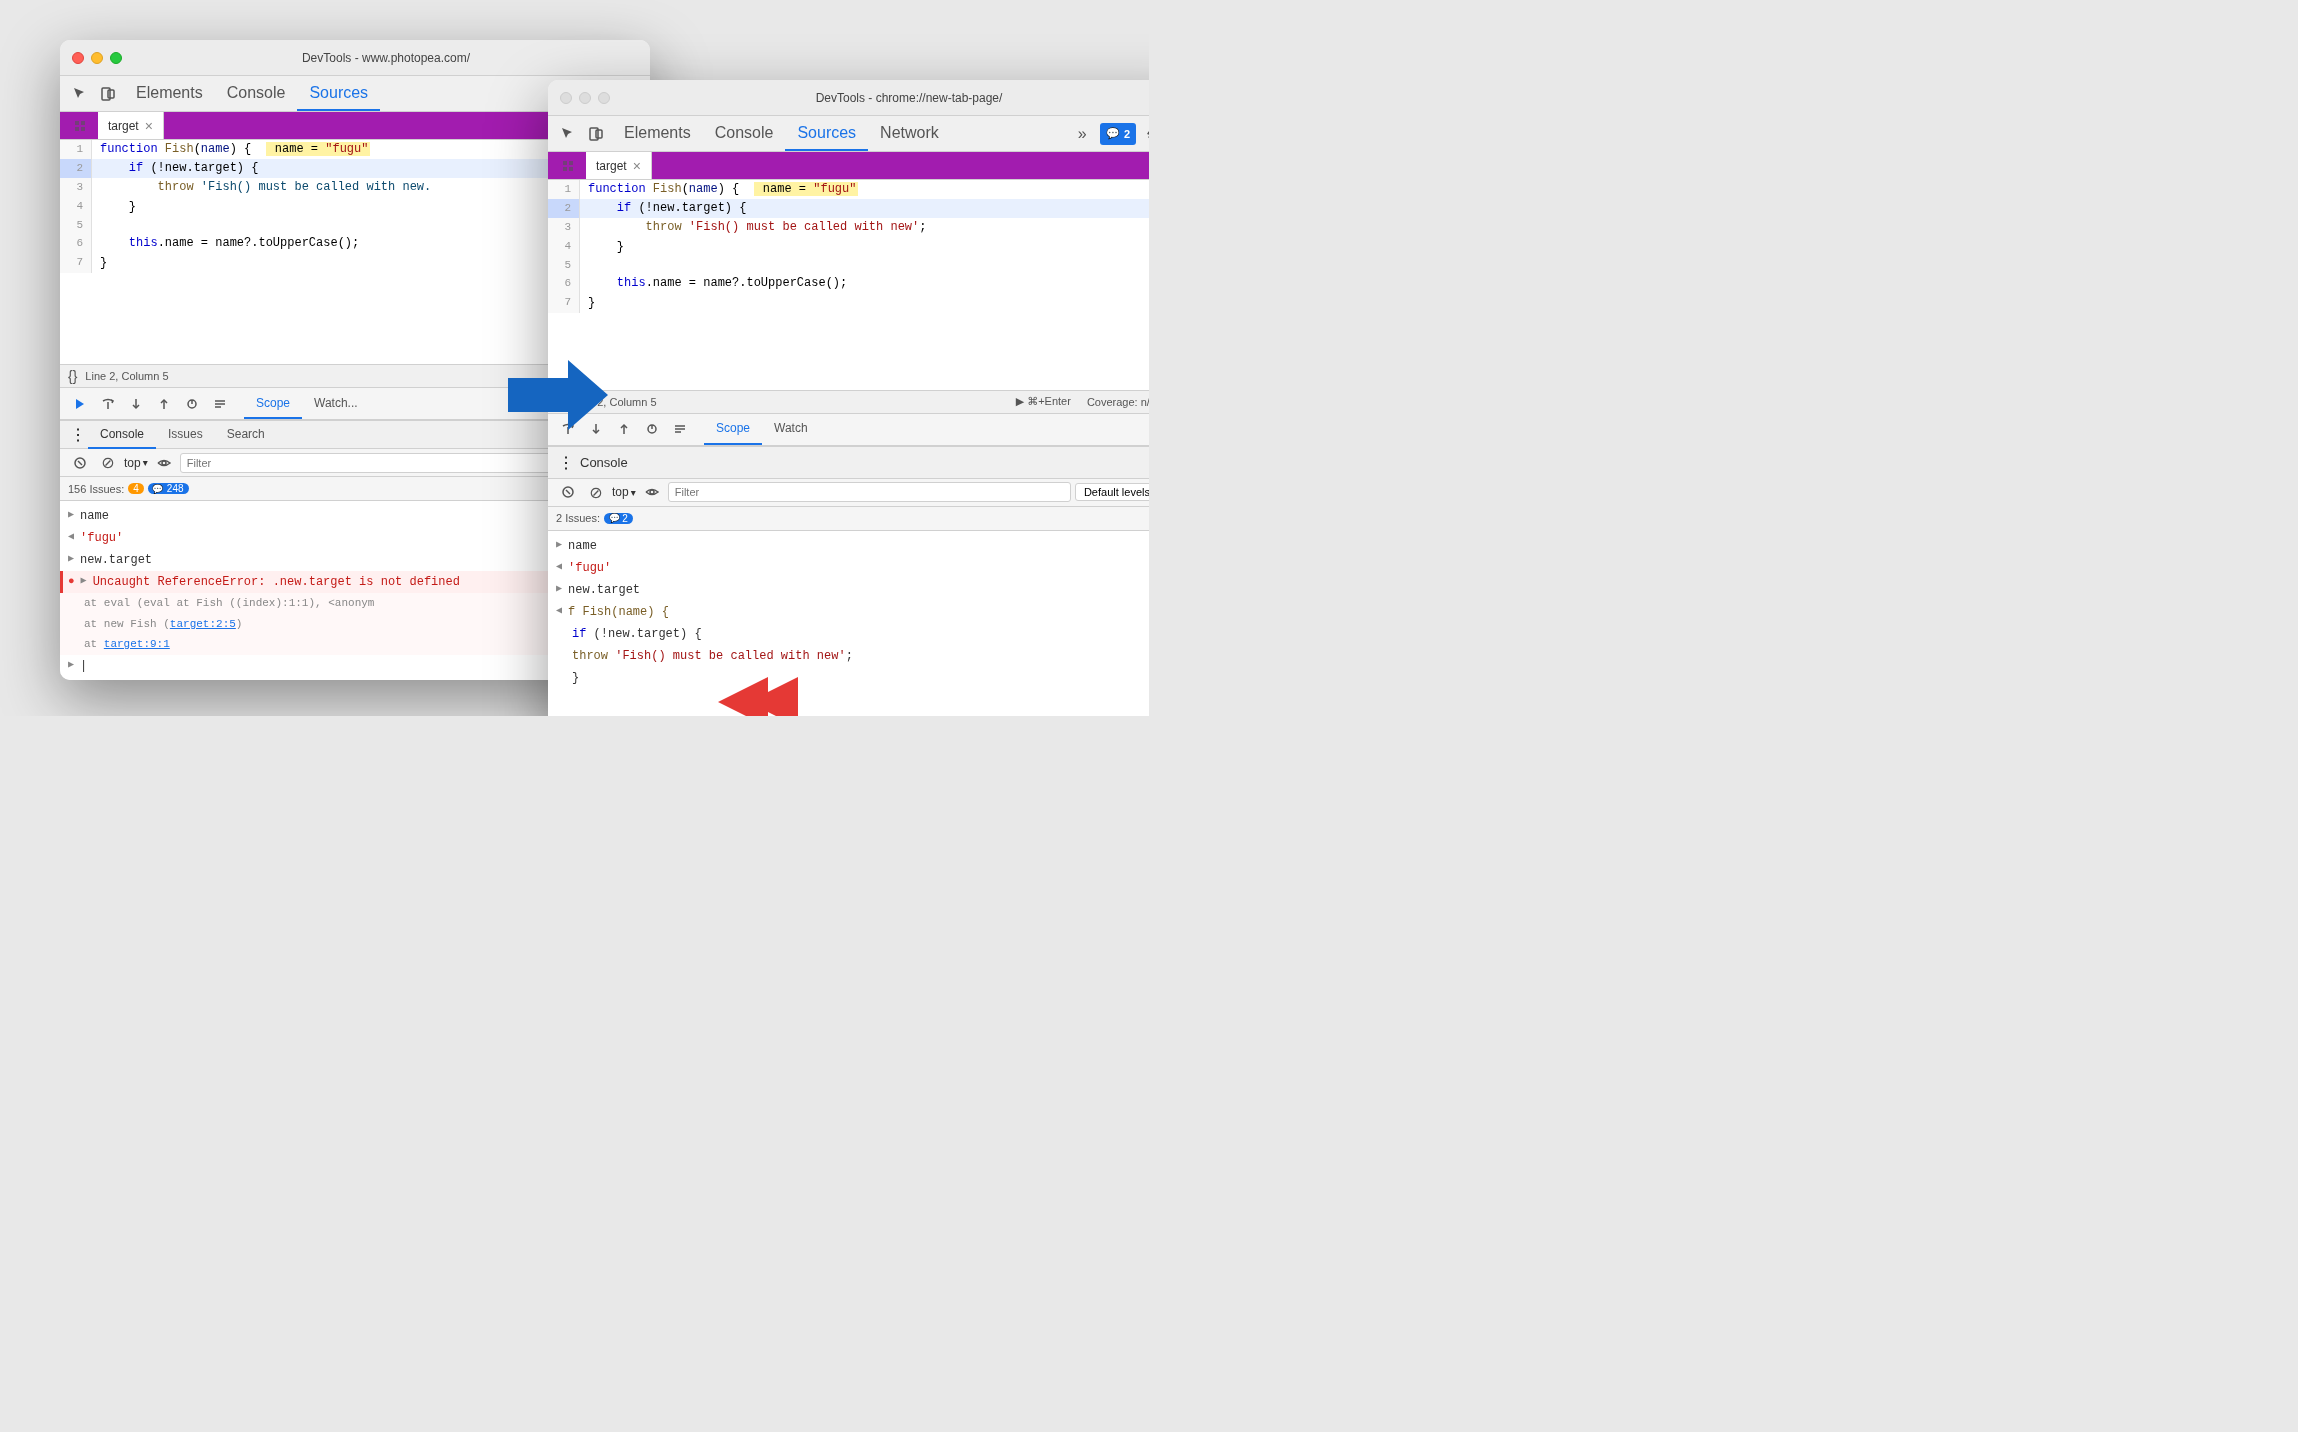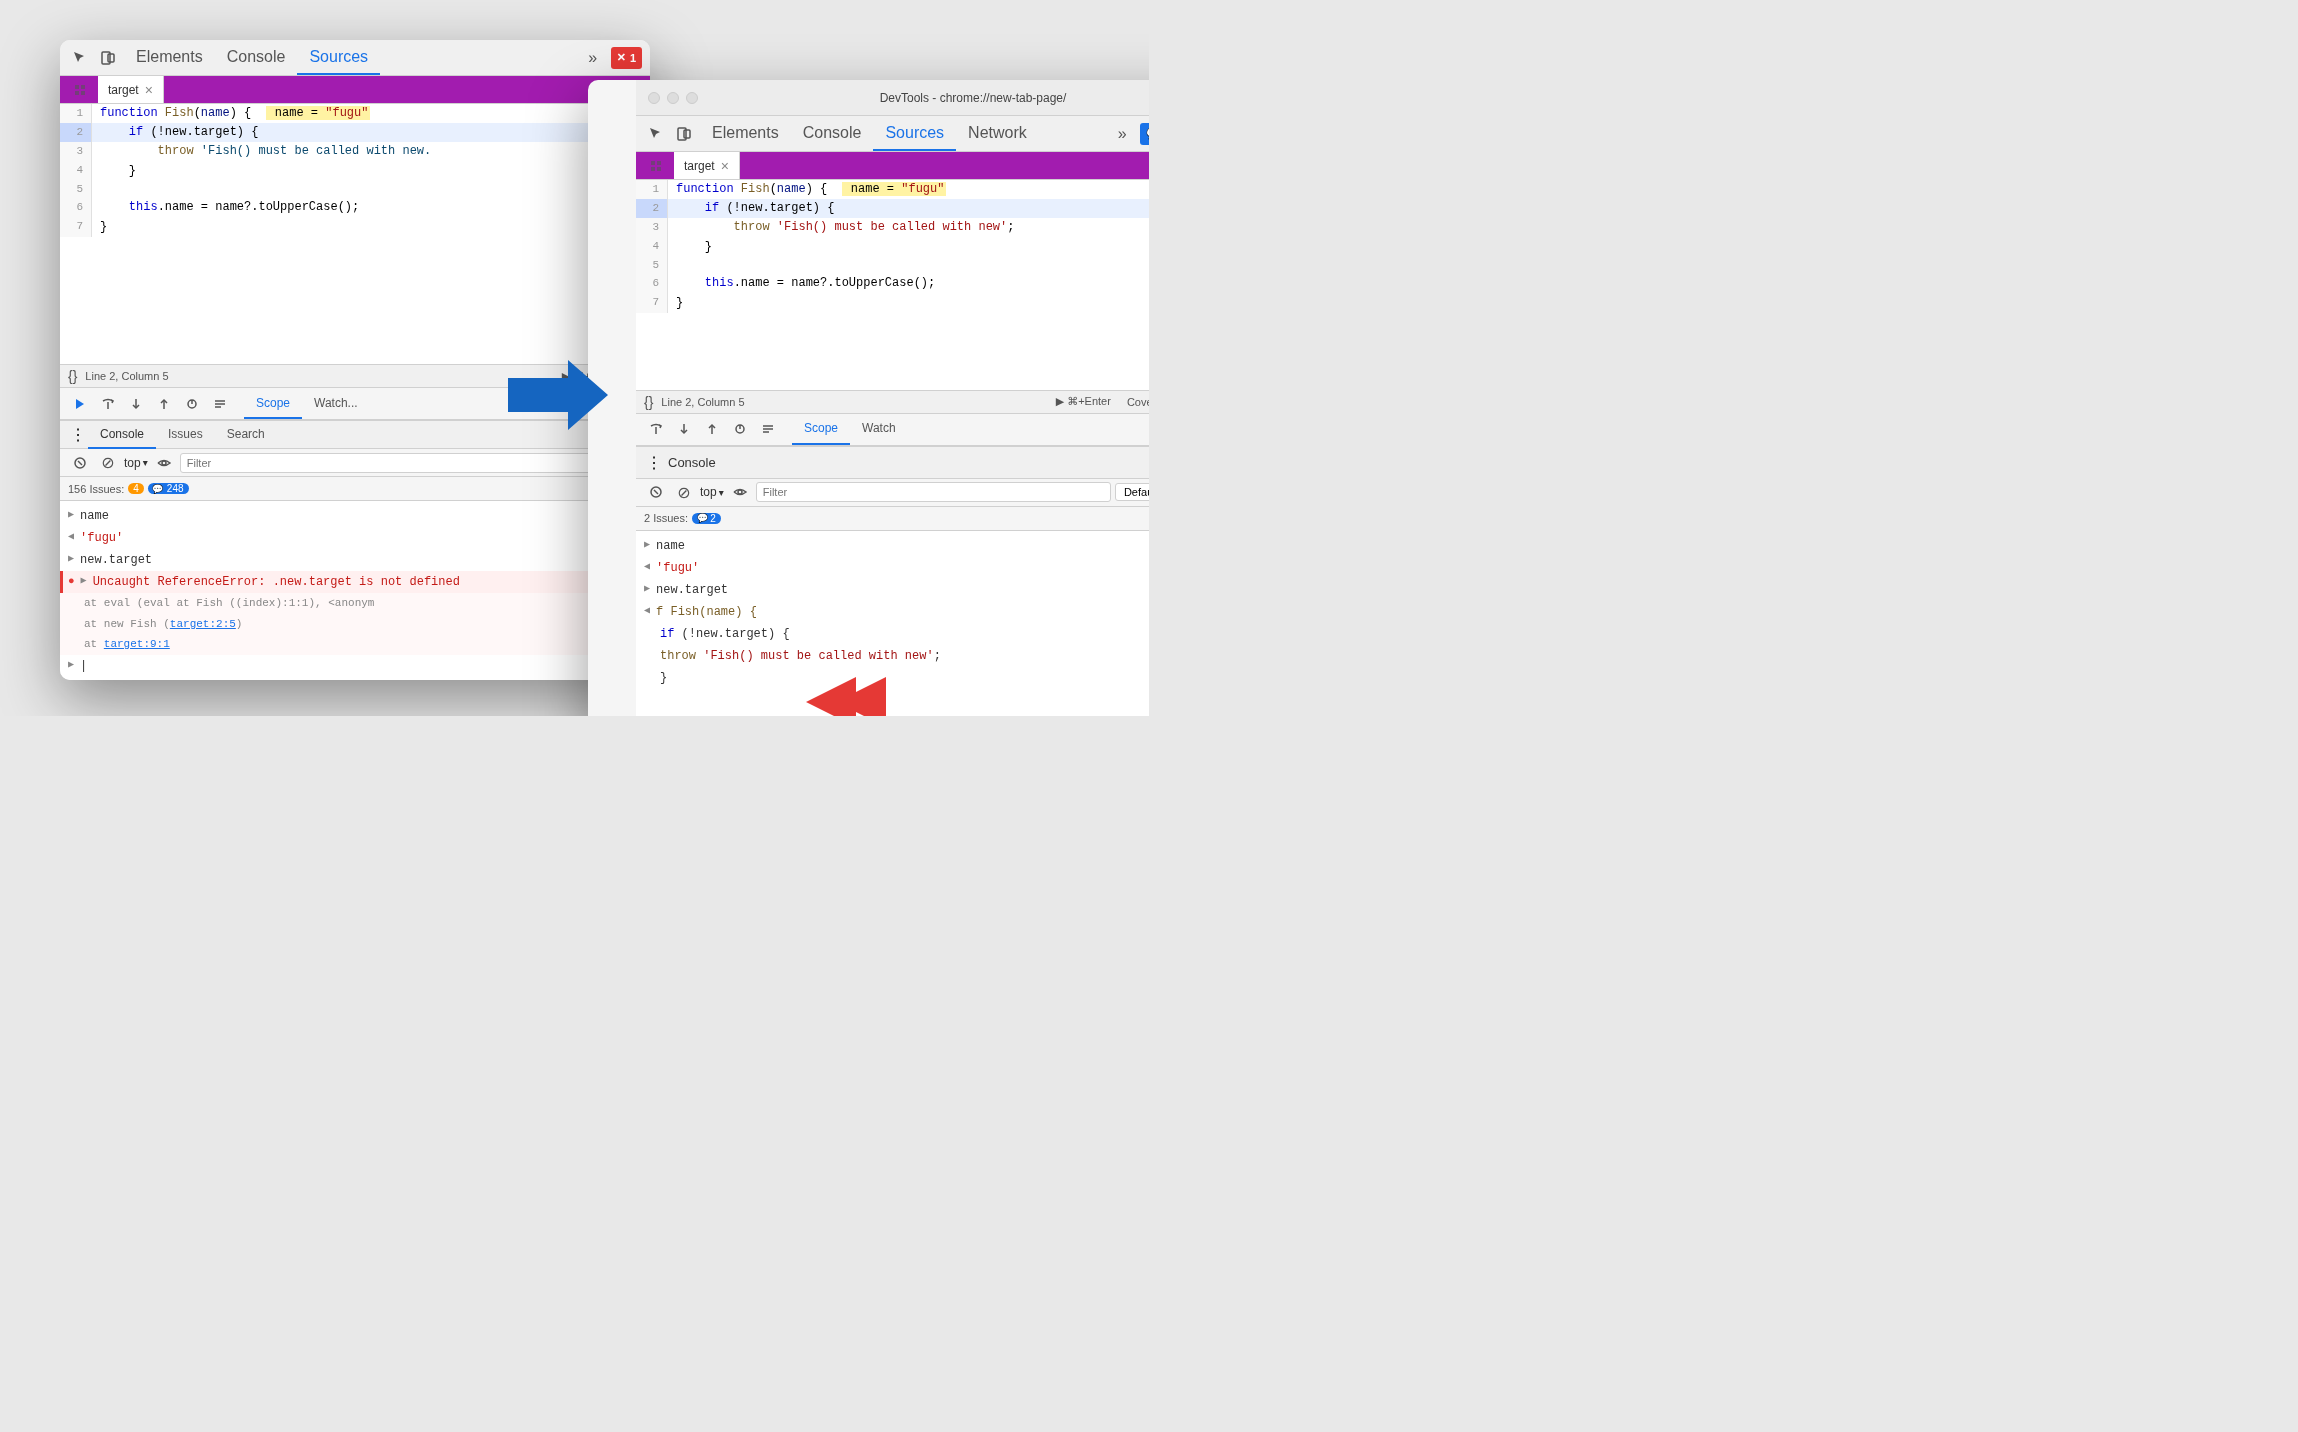--- a/index.html
+++ b/index.html
@@ -358,25 +358,24 @@
     
     .window1 {
       left: 60px;
       top: 40px;
       width: 590px;
       height: 640px;
     }
 
     
     .window2 {
-      left: 588px;
+      left: 548px;
       top: 80px;
       width: 660px;
       height: 660px;
-      padding-left: 48px;
     }
 
     
     .scroll-track {
       width: 8px;
       background: #f0f0f0;
       border-left: 1px solid #e0e0e0;
       flex-shrink: 0;
     }
 
@@ -390,20 +389,28 @@
       display: flex;
       align-items: center;
       gap: 4px;
     }
   </style>
 </head>
 <body>
 
 <div class="window window1">
 
+  <div class="window-titlebar">
+    <div class="traffic-lights">
+      <div class="traffic-light tl-red"></div>
+      <div class="traffic-light tl-yellow"></div>
+      <div class="traffic-light tl-green"></div>
+    </div>
+    <div class="window-title">DevTools - www.photopea.com/</div>
+  </div>
 
   <div class="devtools-toolbar">
     <div class="toolbar-icon">
       <svg width="16" height="16" viewBox="0 0 16 16" fill="currentColor">
         <path d="M2 2l4 10 2-4 4-2z"></path>
       </svg>
     </div>
     <div class="toolbar-icon">
       <svg width="16" height="16" viewBox="0 0 16 16" fill="none" stroke="currentColor" stroke-width="1.5">
         <rect x="2" y="2" width="8" height="12" rx="1"></rect>

